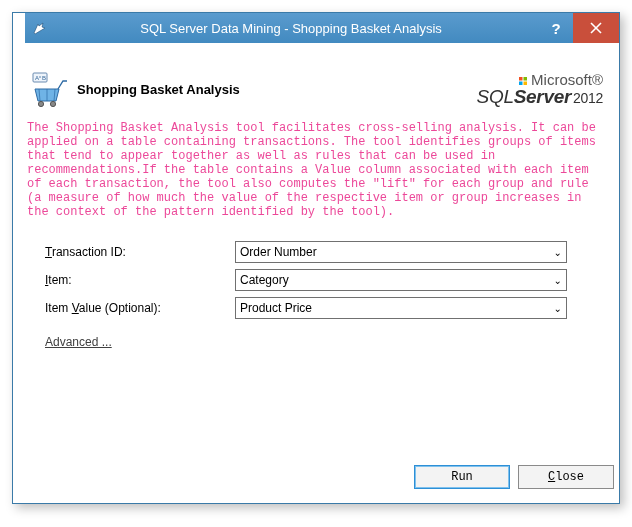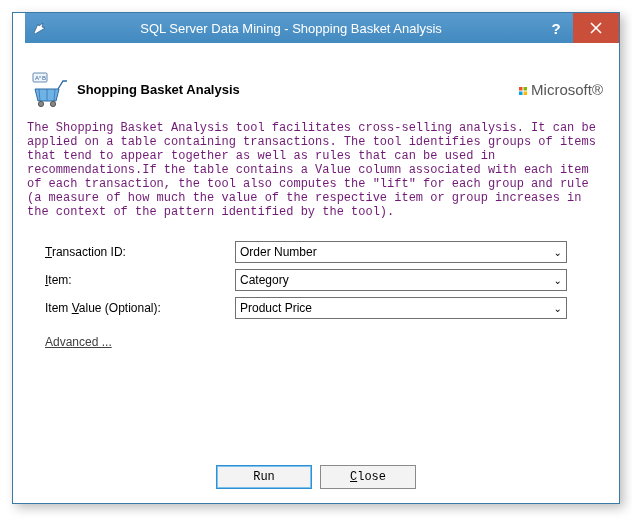--- a/index.html
+++ b/index.html
@@ -93,21 +93,21 @@
     font-family: "Segoe UI", sans-serif;
     letter-spacing: -0.3px;
   }
   .brand .sql .bold { font-weight: 700; font-style: italic; }
   .brand .year { font-size: 14px; color: #333; font-style: normal; margin-left: 2px;}
   .desc {
     font-family: "SimSun","NSimSun","Courier New", monospace;
     font-size: 12px;
     line-height: 14px;
     padding: 2px 14px 6px 14px;
-    color: #701a75;
+    color: #ec4899;
   }
   .section {
     padding: 16px 24px 6px 32px;
   }
   .section-title {
     font-weight: bold;
     font-size: 12px;
     margin-bottom: 6px;
   }
   .form-row {
@@ -137,23 +137,23 @@
   }
   .adv-link {
     color: #404040;
     text-decoration: underline;
     font-size: 12px;
     margin: 10px 0 0 0;
     display: inline-block;
   }
   .footer {
     display: flex;
-    justify-content: center;
+    justify-content: flex-end;
     gap: 8px;
-    padding: 10px 14px 14px 14px;
+    padding: 10px 5px 14px 14px;
     margin-top: 100px;
   }
   .btn {
     width: 96px;
     height: 24px;
     border: 1px solid #8a8a8a;
     background: #f3f3f3;
     font-family: "SimSun","NSimSun","Courier New", monospace;
     font-size: 12px;
     display: flex;
@@ -209,20 +209,23 @@
     <div class="brand">
       <div class="ms">
         <svg width="8" height="8" viewBox="0 0 8 8" style="vertical-align:middle">
           <rect x="0" y="0" width="3.5" height="3.5" fill="#f25022"></rect>
           <rect x="4.5" y="0" width="3.5" height="3.5" fill="#7fba00"></rect>
           <rect x="0" y="4.5" width="3.5" height="3.5" fill="#00a4ef"></rect>
           <rect x="4.5" y="4.5" width="3.5" height="3.5" fill="#ffb900"></rect>
         </svg>
         <span>Microsoft®</span>
       </div>
+      <div class="sql">
+        <span>SQL</span><span class="bold">Server</span><span class="year">2012</span>
+      </div>
     </div>
   </div>
 
   <div class="desc">The Shopping Basket Analysis tool facilitates cross-selling analysis. It can be applied on a table containing transactions. The tool identifies groups of items that tend to appear together as well as rules that can be used in recommendations.If the table contains a Value column associated with each item of each transaction, the tool also computes the "lift" for each group and rule (a measure of how much the value of the respective item or group increases in the context of the pattern identified by the tool).</div>
 
   <div class="section">
 
     <div class="form-row">
       <div class="form-label"><span class="ul">T</span><span>ransaction ID:</span></div>
       <div class="select">

